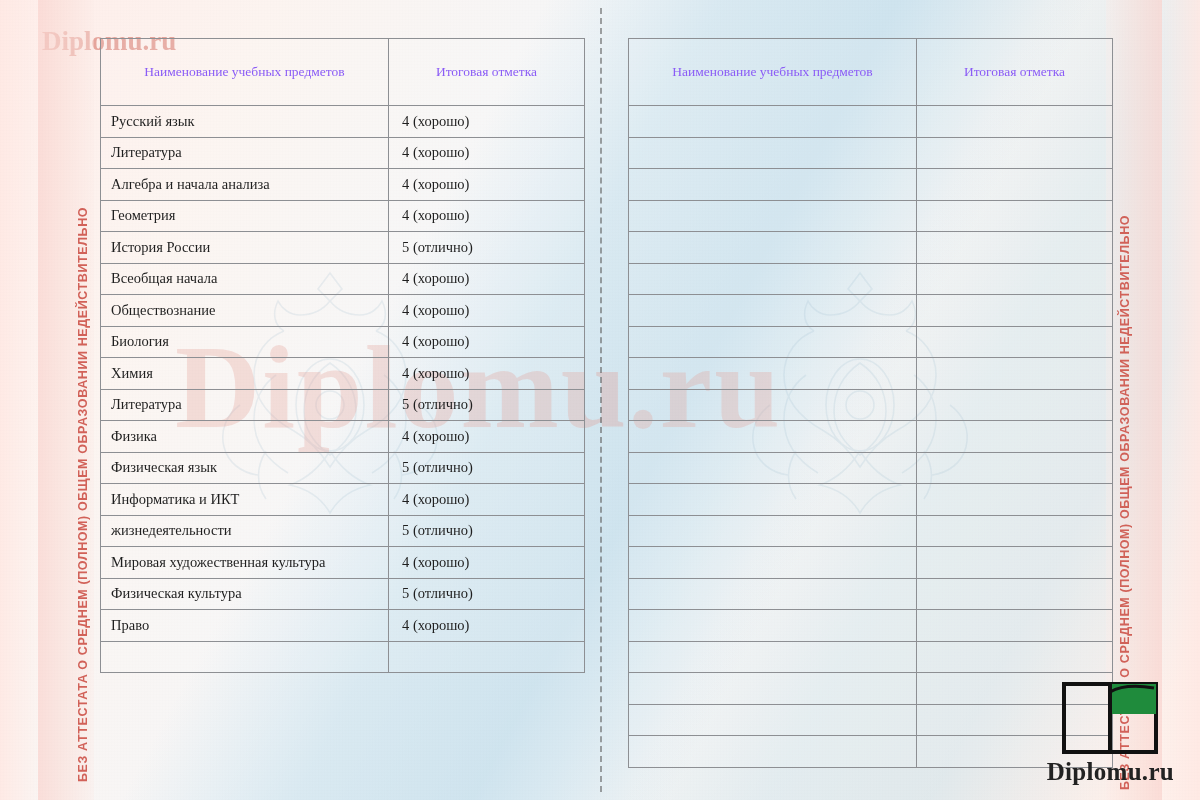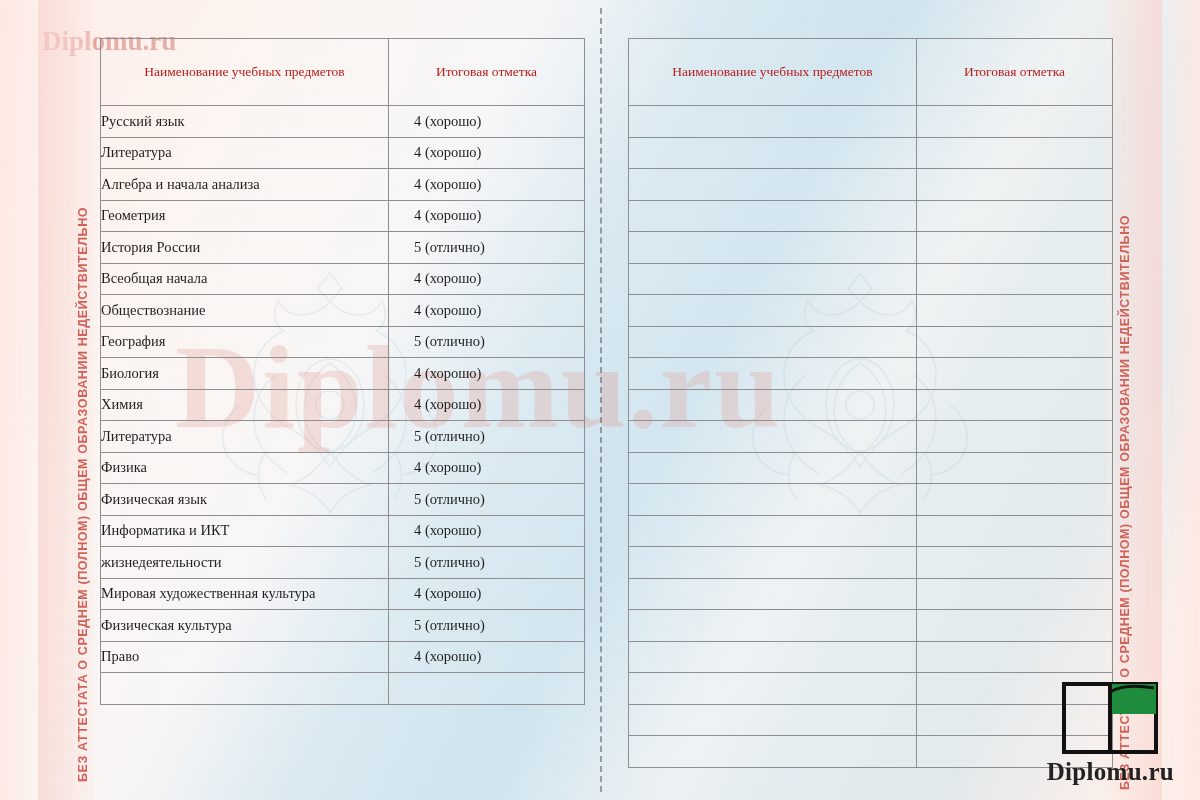--- a/index.html
+++ b/index.html
@@ -201,36 +201,36 @@
   .grade-table td {
     border: 1px solid #8d8f93;
     padding: 0;
     background: transparent;
   }
   .grade-table th {
     height: 66px;
     font-family: "Liberation Serif", serif;
     font-size: 13.5px;
     font-weight: normal;
-    color: #b91c1c;
+    color: #8b5cf6;
     line-height: 1.35;
     text-align: center;
     vertical-align: middle;
   }
   .grade-table td {
     height: 30.5px;
     font-family: "Liberation Serif", serif;
     font-size: 14.5px;
     color: #1f1f1f;
     vertical-align: middle;
   }
   .col-subject { width: 288px; }
   .col-mark    { width: 196px; }
-  td.subject { }
-  td.mark    { padding-left: 25px; }
+  td.subject { padding-left: 10px; }
+  td.mark    { padding-left: 13px; }
 </style>
 </head>
 <body>
 
 <div class="page">
 
   <div class="paper"></div>
   <div class="wash-blue"></div>
   <div class="wash-blue2"></div>
 
@@ -327,24 +327,20 @@
         </tr>
         <tr>
           <td class="subject">Всеобщая начала</td>
           <td class="mark">4 (хорошо)</td>
         </tr>
         <tr>
           <td class="subject">Обществознание</td>
           <td class="mark">4 (хорошо)</td>
         </tr>
         <tr>
-          <td class="subject">География</td>
-          <td class="mark">5 (отлично)</td>
-        </tr>
-        <tr>
           <td class="subject">Биология</td>
           <td class="mark">4 (хорошо)</td>
         </tr>
         <tr>
           <td class="subject">Химия</td>
           <td class="mark">4 (хорошо)</td>
         </tr>
         <tr>
           <td class="subject">Литература</td>
           <td class="mark">5 (отлично)</td>

